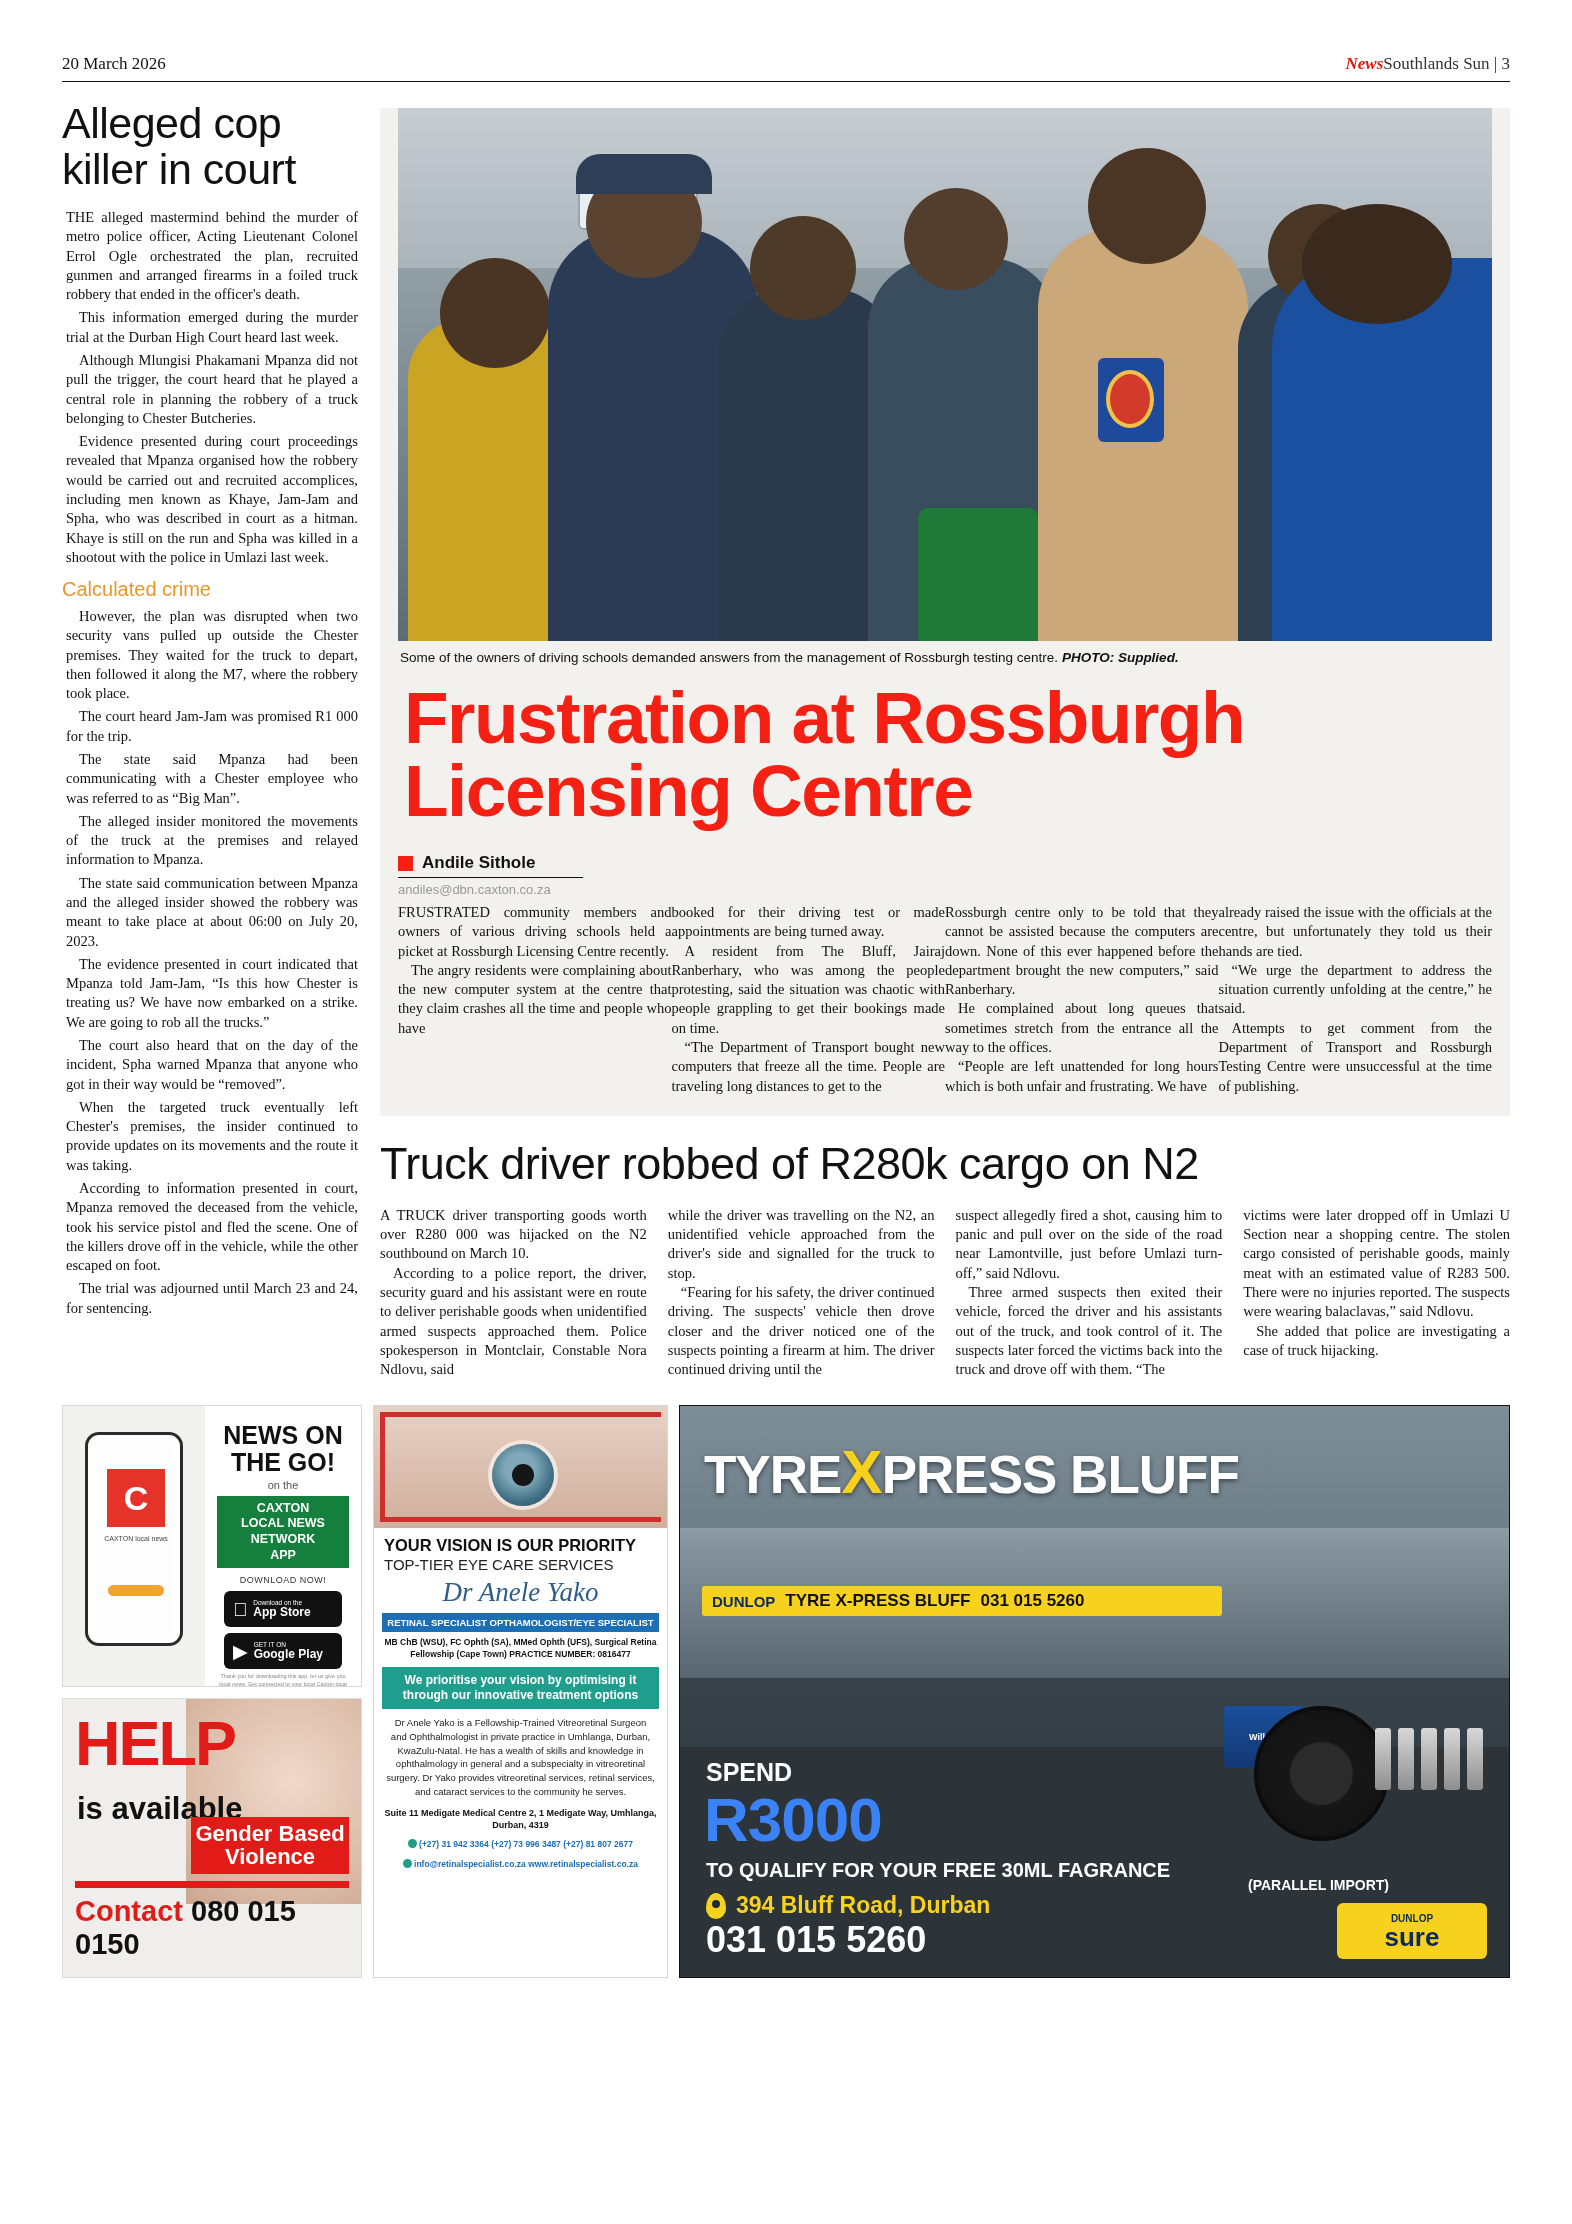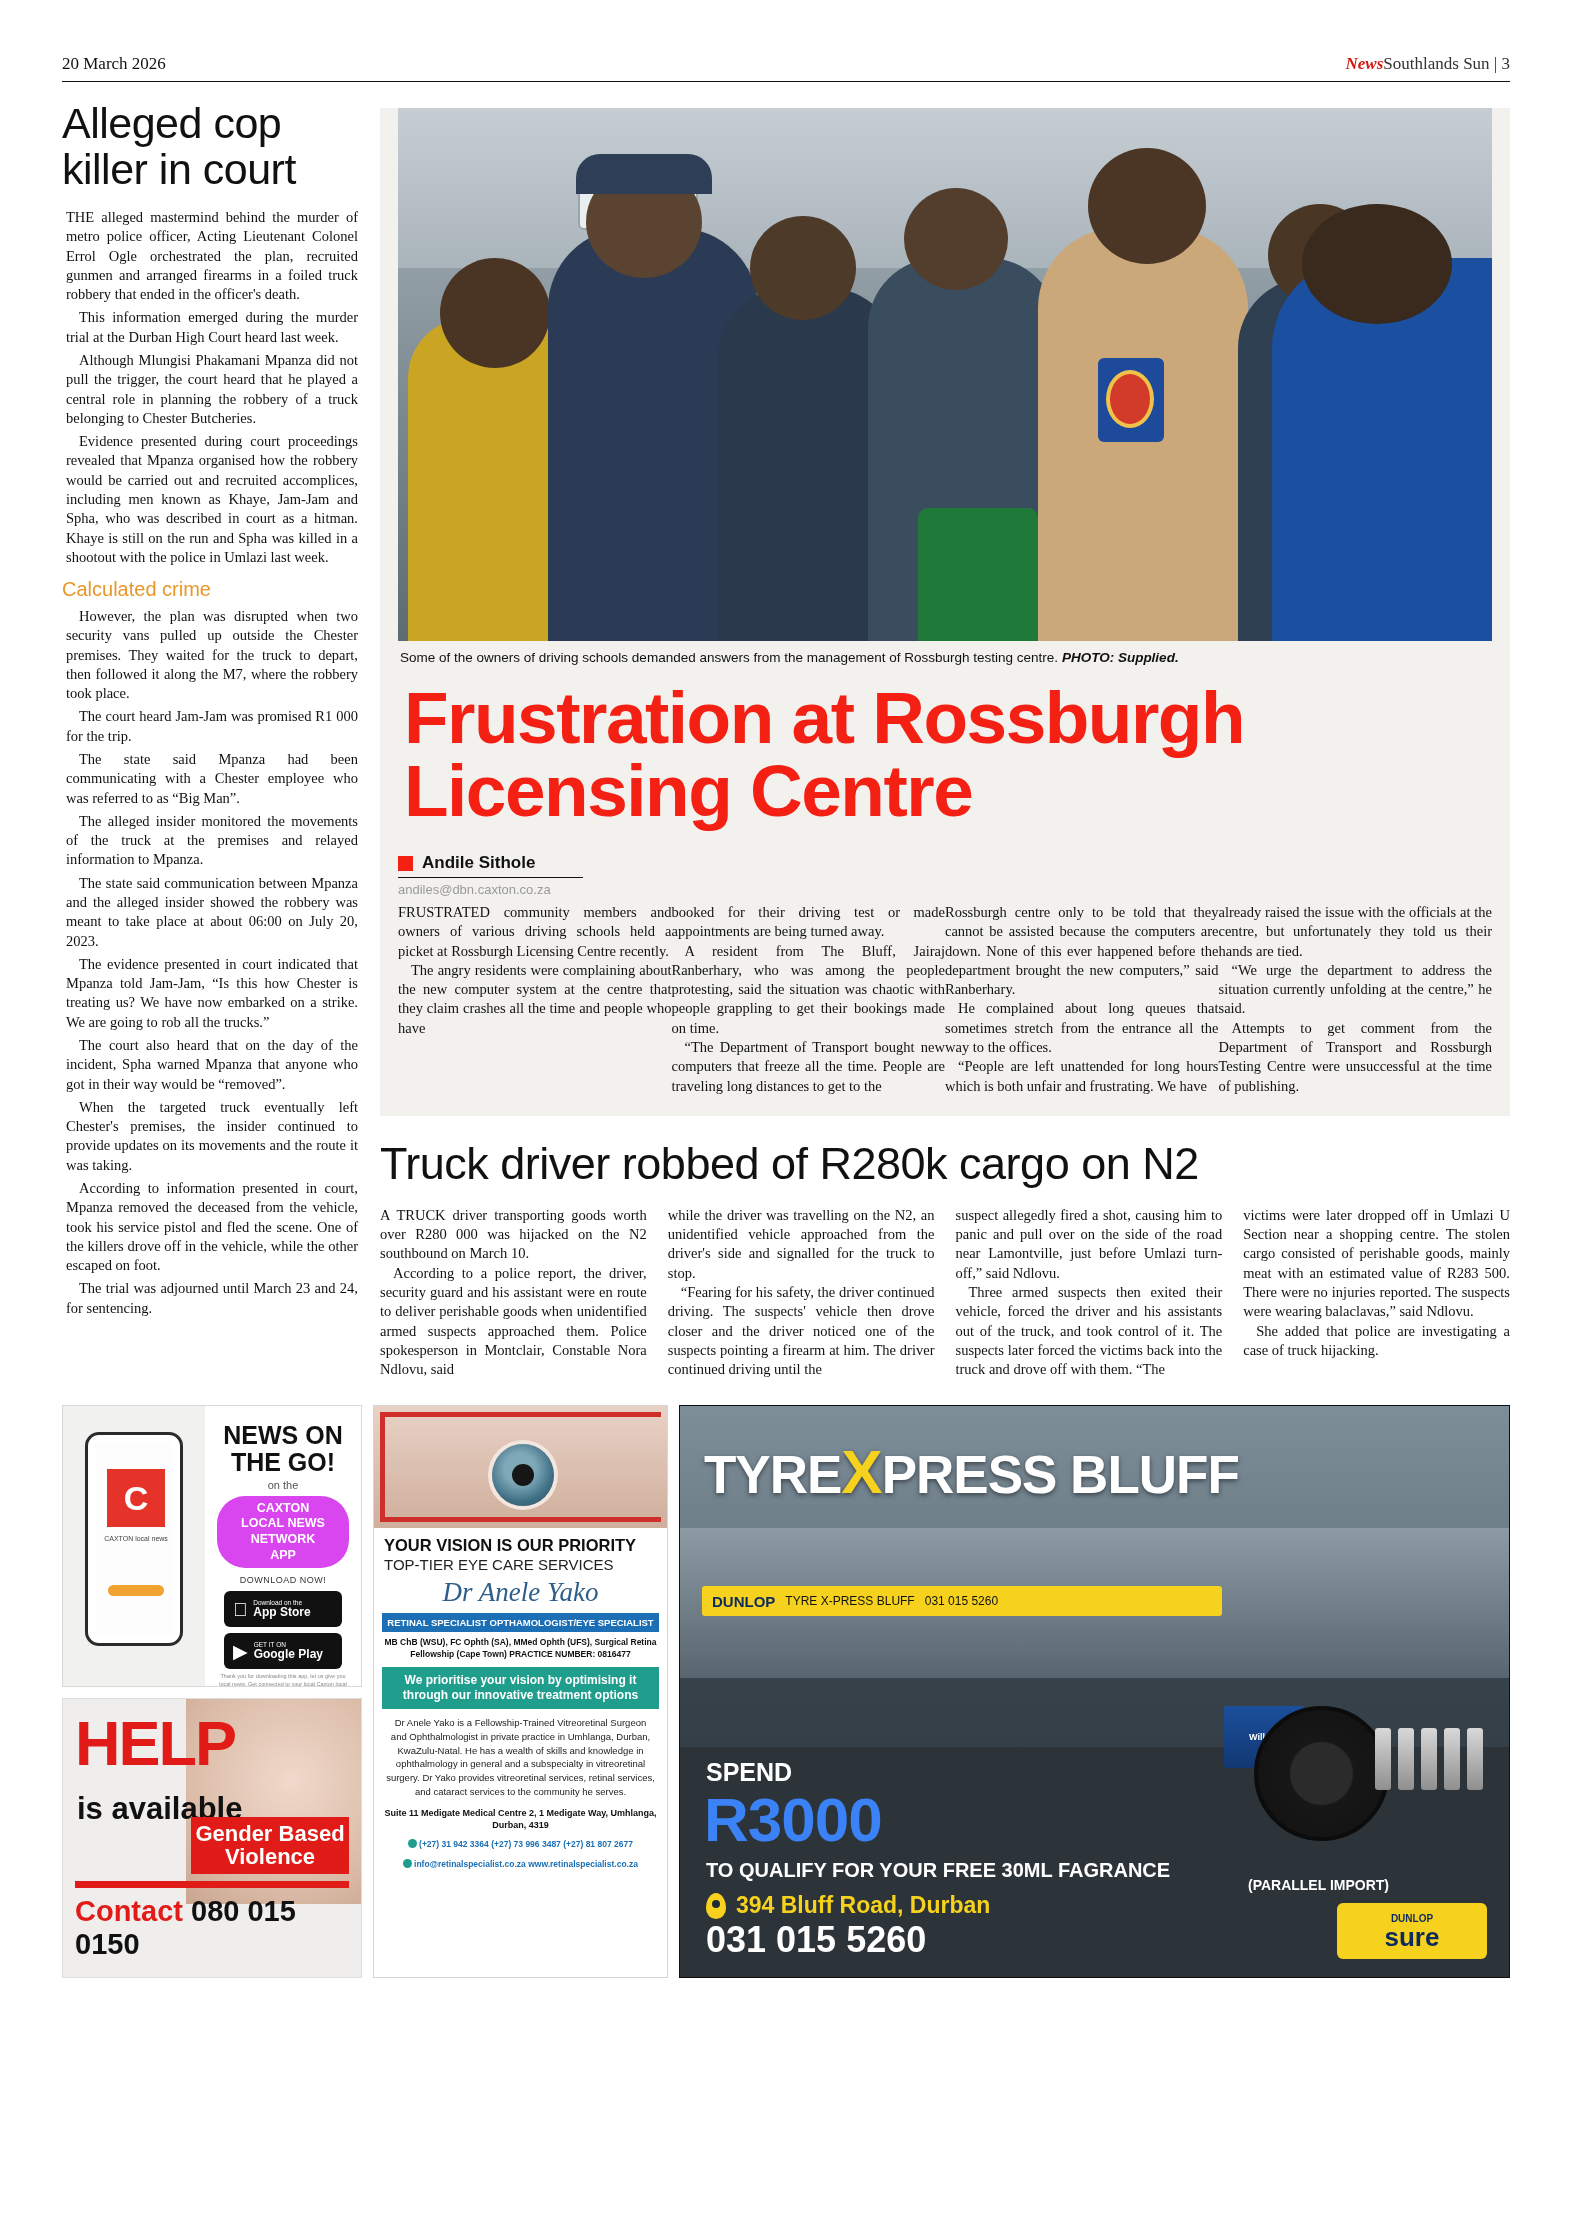--- a/index.html
+++ b/index.html
@@ -147,23 +147,23 @@
   .ad-news .phone .cx { position:absolute; left:11px; top:100px; width:74px; text-align:center;
     font-family:"Liberation Sans",sans-serif; font-size:7px; color:#444; line-height:1.25;}
   .ad-news .phone .pill { position:absolute; left:20px; top:150px; width:56px; height:11px; background:#f0a330; border-radius:6px;}
   .ad-news .txt-side { flex:1; padding:16px 12px; text-align:center; }
   .ad-news h4 {
     margin:0; font-family:"Liberation Sans", sans-serif; font-weight:bold;
     font-size:25px; line-height:1.07; color:#111;
   }
   .ad-news .onthe { font-family:"Liberation Sans",sans-serif; font-size:11px; color:#555; margin-top:3px;}
   .ad-news .redband {
-    margin-top:5px; background:#d946ef; color:#fff;
+    margin-top:5px; background:#15803d; color:#fff;
     font-family:"Liberation Sans",sans-serif; font-weight:bold; font-size:12.5px;
-    line-height:1.25; padding:5px 21px;border-radius:28px;
+    line-height:1.25; padding:5px 21px;
   }
   .ad-news .dl { font-family:"Liberation Sans",sans-serif; font-size:9px; color:#333; margin-top:7px; letter-spacing:.5px;}
   .ad-news .tiny { font-family:"Liberation Sans",sans-serif; font-size:5.5px; color:#888; line-height:1.4; margin-top:4px;}
   .store {
     margin:6px auto 0 auto; width:118px; height:36px; background:#111; border-radius:6px;
     color:#fff; font-family:"Liberation Sans",sans-serif; display:flex; align-items:center;
     gap:6px; padding-left:9px;
   }
   .store .g { font-size:19px; line-height:1; }
   .store .st { text-align:left; }
@@ -258,21 +258,21 @@
   .ad-tyre .shopfront {
     position:absolute; left:0; right:0; top:122px; height:150px;
     background:linear-gradient(180deg,#8b9aa3,#59666f);
   }
   .ad-tyre .ground { position:absolute; left:0; right:0; bottom:0; height:230px; background:#2c3439; }
   .ad-tyre .brandrow {
     position:absolute; left:22px; top:180px; width:520px; height:30px; background:#f6d21e;
     border-radius:3px; display:flex; align-items:center; padding-left:10px; gap:10px;
   }
   .ad-tyre .brandrow .dl { font-family:"Liberation Sans",sans-serif; font-weight:bold; font-size:15px; color:#0d2a5e;}
-  .ad-tyre .brandrow .tx { font-family:"Liberation Sans",sans-serif; font-weight:normal; font-size:12px; color:#111;text-align:right;}
+  .ad-tyre .brandrow .tx { font-family:"Liberation Sans",sans-serif; font-weight:bold; font-size:17px; color:#111;text-align:right;}
   .ad-tyre h4 {
     position:absolute; left:24px; top:30px; margin:0;
     font-family:"Liberation Sans",sans-serif; font-weight:bold; font-size:53px; color:#fff;
     letter-spacing:-1px; text-shadow:0 2px 5px rgba(0,0,0,.5);
   }
   .ad-tyre h4 .x { color:#f6d21e; font-size:62px; }
   .ad-tyre .spend {
     position:absolute; left:26px; top:352px; font-family:"Liberation Sans",sans-serif;
     font-weight:bold; font-size:25px; color:#fff;
   }

